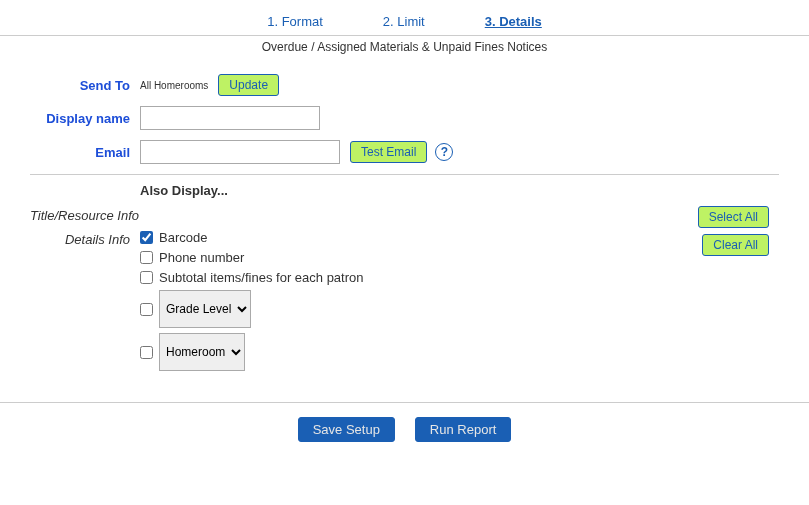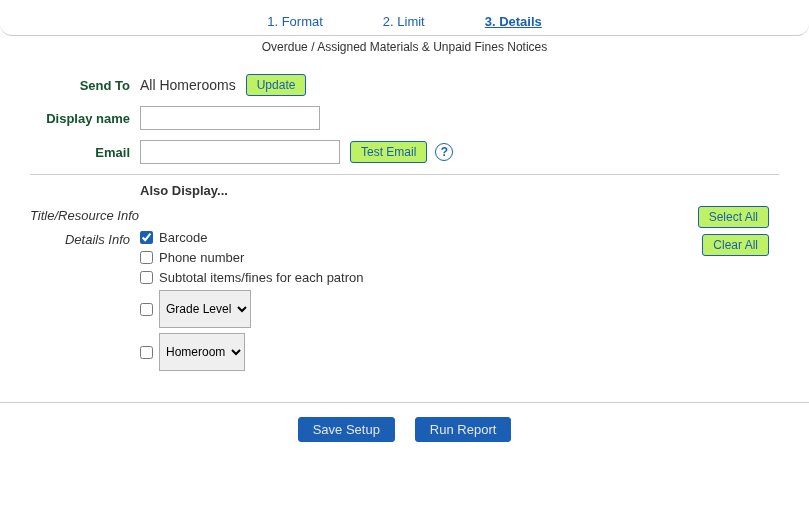--- a/index.html
+++ b/index.html
@@ -13,21 +13,20 @@
     }
 
     
     .top-nav {
       display: flex;
       justify-content: center;
       align-items: center;
       gap: 60px;
       padding: 14px 20px 6px;
       border-bottom: 1px solid #ccc;
-      border-radius: 12px;
     }
     .nav-step {
       color: #1a5fb4;
       font-size: 13px;
       cursor: pointer;
       text-decoration: none;
     }
     .nav-step.active {
       font-weight: bold;
       text-decoration: underline;
@@ -49,31 +48,31 @@
       display: flex;
       align-items: center;
       margin-bottom: 10px;
     }
     .form-label {
       text-align: right;
       min-width: 110px;
       padding-right: 10px;
       font-weight: bold;
       font-size: 13px;
-      color: #14532d;
+      color: #1d4ed8;
     }
 
     
     .send-to-row {
       display: flex;
       align-items: center;
       margin-bottom: 10px;
     }
     .send-to-value {
-      font-size: 14px;
+      font-size: 10px;
       margin-right: 10px;
       color: #333;
     }
 
     
     input[type="text"] {
       border: 1px solid #aaa;
       padding: 3px 5px;
       font-size: 13px;
       height: 24px;

